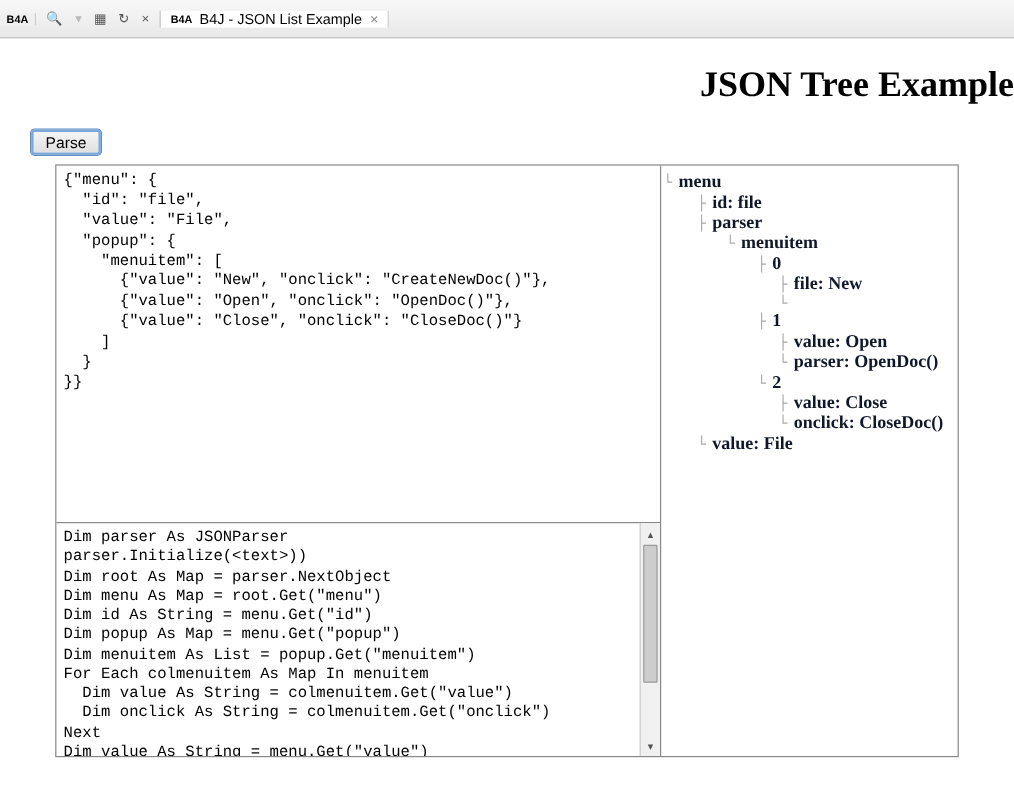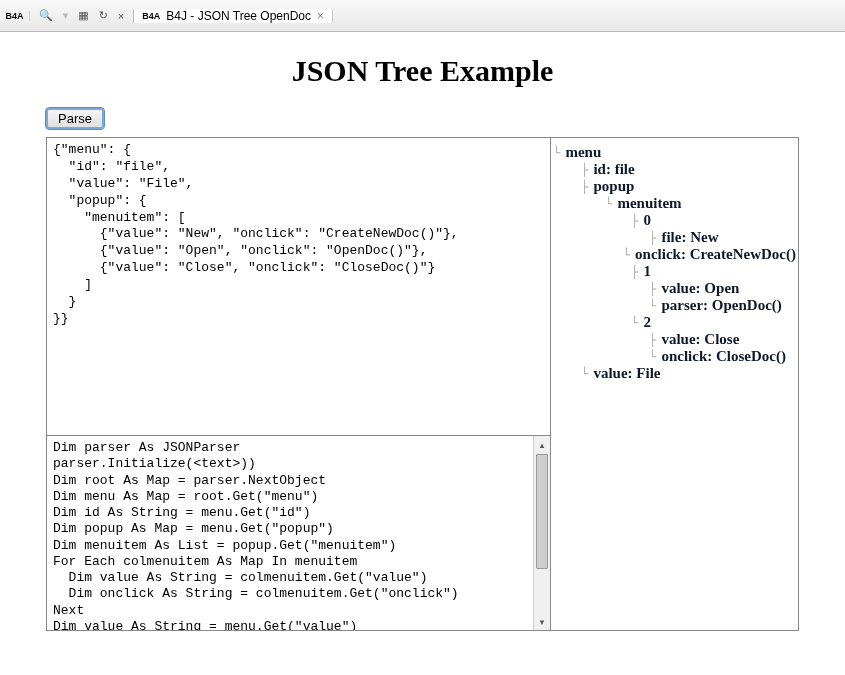--- a/index.html
+++ b/index.html
@@ -79,28 +79,28 @@
     }
     .tab-close {
       margin-left: auto;
       color: #888;
       font-size: 12px;
     }
     .page-content {
       padding: 0;
     }
     h1.page-title {
-      text-align: center;
+      text-align: right;
       font-family: "Times New Roman", serif;
       font-size: 30px;
       font-weight: bold;
       margin: 22px 0 20px 0;
     }
     .parse-btn-row {
-      padding-left: 46px;
+      padding-left: 26px;
       margin-bottom: 8px;
     }
     .parse-btn {
       background: linear-gradient(to bottom, #f5f5f5, #e0e0e0);
       border: 2px solid #7da7d9;
       border-radius: 3px;
       padding: 1px 10px;
       font-size: 13px;
       font-family: Arial, sans-serif;
       cursor: pointer;
@@ -212,21 +212,21 @@
   <div class="toolbar-buttons">
     <span class="toolbar-btn">🔍</span>
     <span class="toolbar-btn" style="color:#bbb;">▾</span>
     <span class="toolbar-btn">▦</span>
     <span class="toolbar-btn">↻</span>
     <span class="toolbar-btn">×</span>
   </div>
   <div class="tabs-area">
     <div class="tab">
       <span class="tab-favicon">B4A</span>
-      <span>B4J - JSON Tree OpenDoc</span>
+      <span>B4J - JSON List Example</span>
       <span class="tab-close">×</span>
     </div>
   </div>
 </div>
 
 <div class="page-content">
   <h1 class="page-title">JSON Tree Example</h1>
 
   <div class="parse-btn-row">
     <button class="parse-btn">Parse</button>
@@ -276,21 +276,21 @@
 
         <div class="tree-node">
           <span class="indent" style="width:28px"></span>
           <span class="branch">├&nbsp;</span>
           <span class="tree-label">id: file</span>
         </div>
 
         <div class="tree-node">
           <span class="indent" style="width:28px"></span>
           <span class="branch">├&nbsp;</span>
-          <span class="tree-label">popup</span>
+          <span class="tree-label">parser</span>
         </div>
 
         <div class="tree-node">
           <span class="indent" style="width:52px"></span>
           <span class="branch">└&nbsp;</span>
           <span class="tree-label">menuitem</span>
         </div>
 
         <div class="tree-node">
           <span class="indent" style="width:78px"></span>
@@ -298,21 +298,20 @@
           <span class="tree-label">0</span>
         </div>
         <div class="tree-node">
           <span class="indent" style="width:96px"></span>
           <span class="branch">├&nbsp;</span>
           <span class="tree-label">file: New</span>
         </div>
         <div class="tree-node">
           <span class="indent" style="width:96px"></span>
           <span class="branch">└&nbsp;</span>
-          <span class="tree-label">onclick: CreateNewDoc()</span>
         </div>
 
         <div class="tree-node">
           <span class="indent" style="width:78px"></span>
           <span class="branch">├&nbsp;</span>
           <span class="tree-label">1</span>
         </div>
         <div class="tree-node">
           <span class="indent" style="width:96px"></span>
           <span class="branch">├&nbsp;</span>

